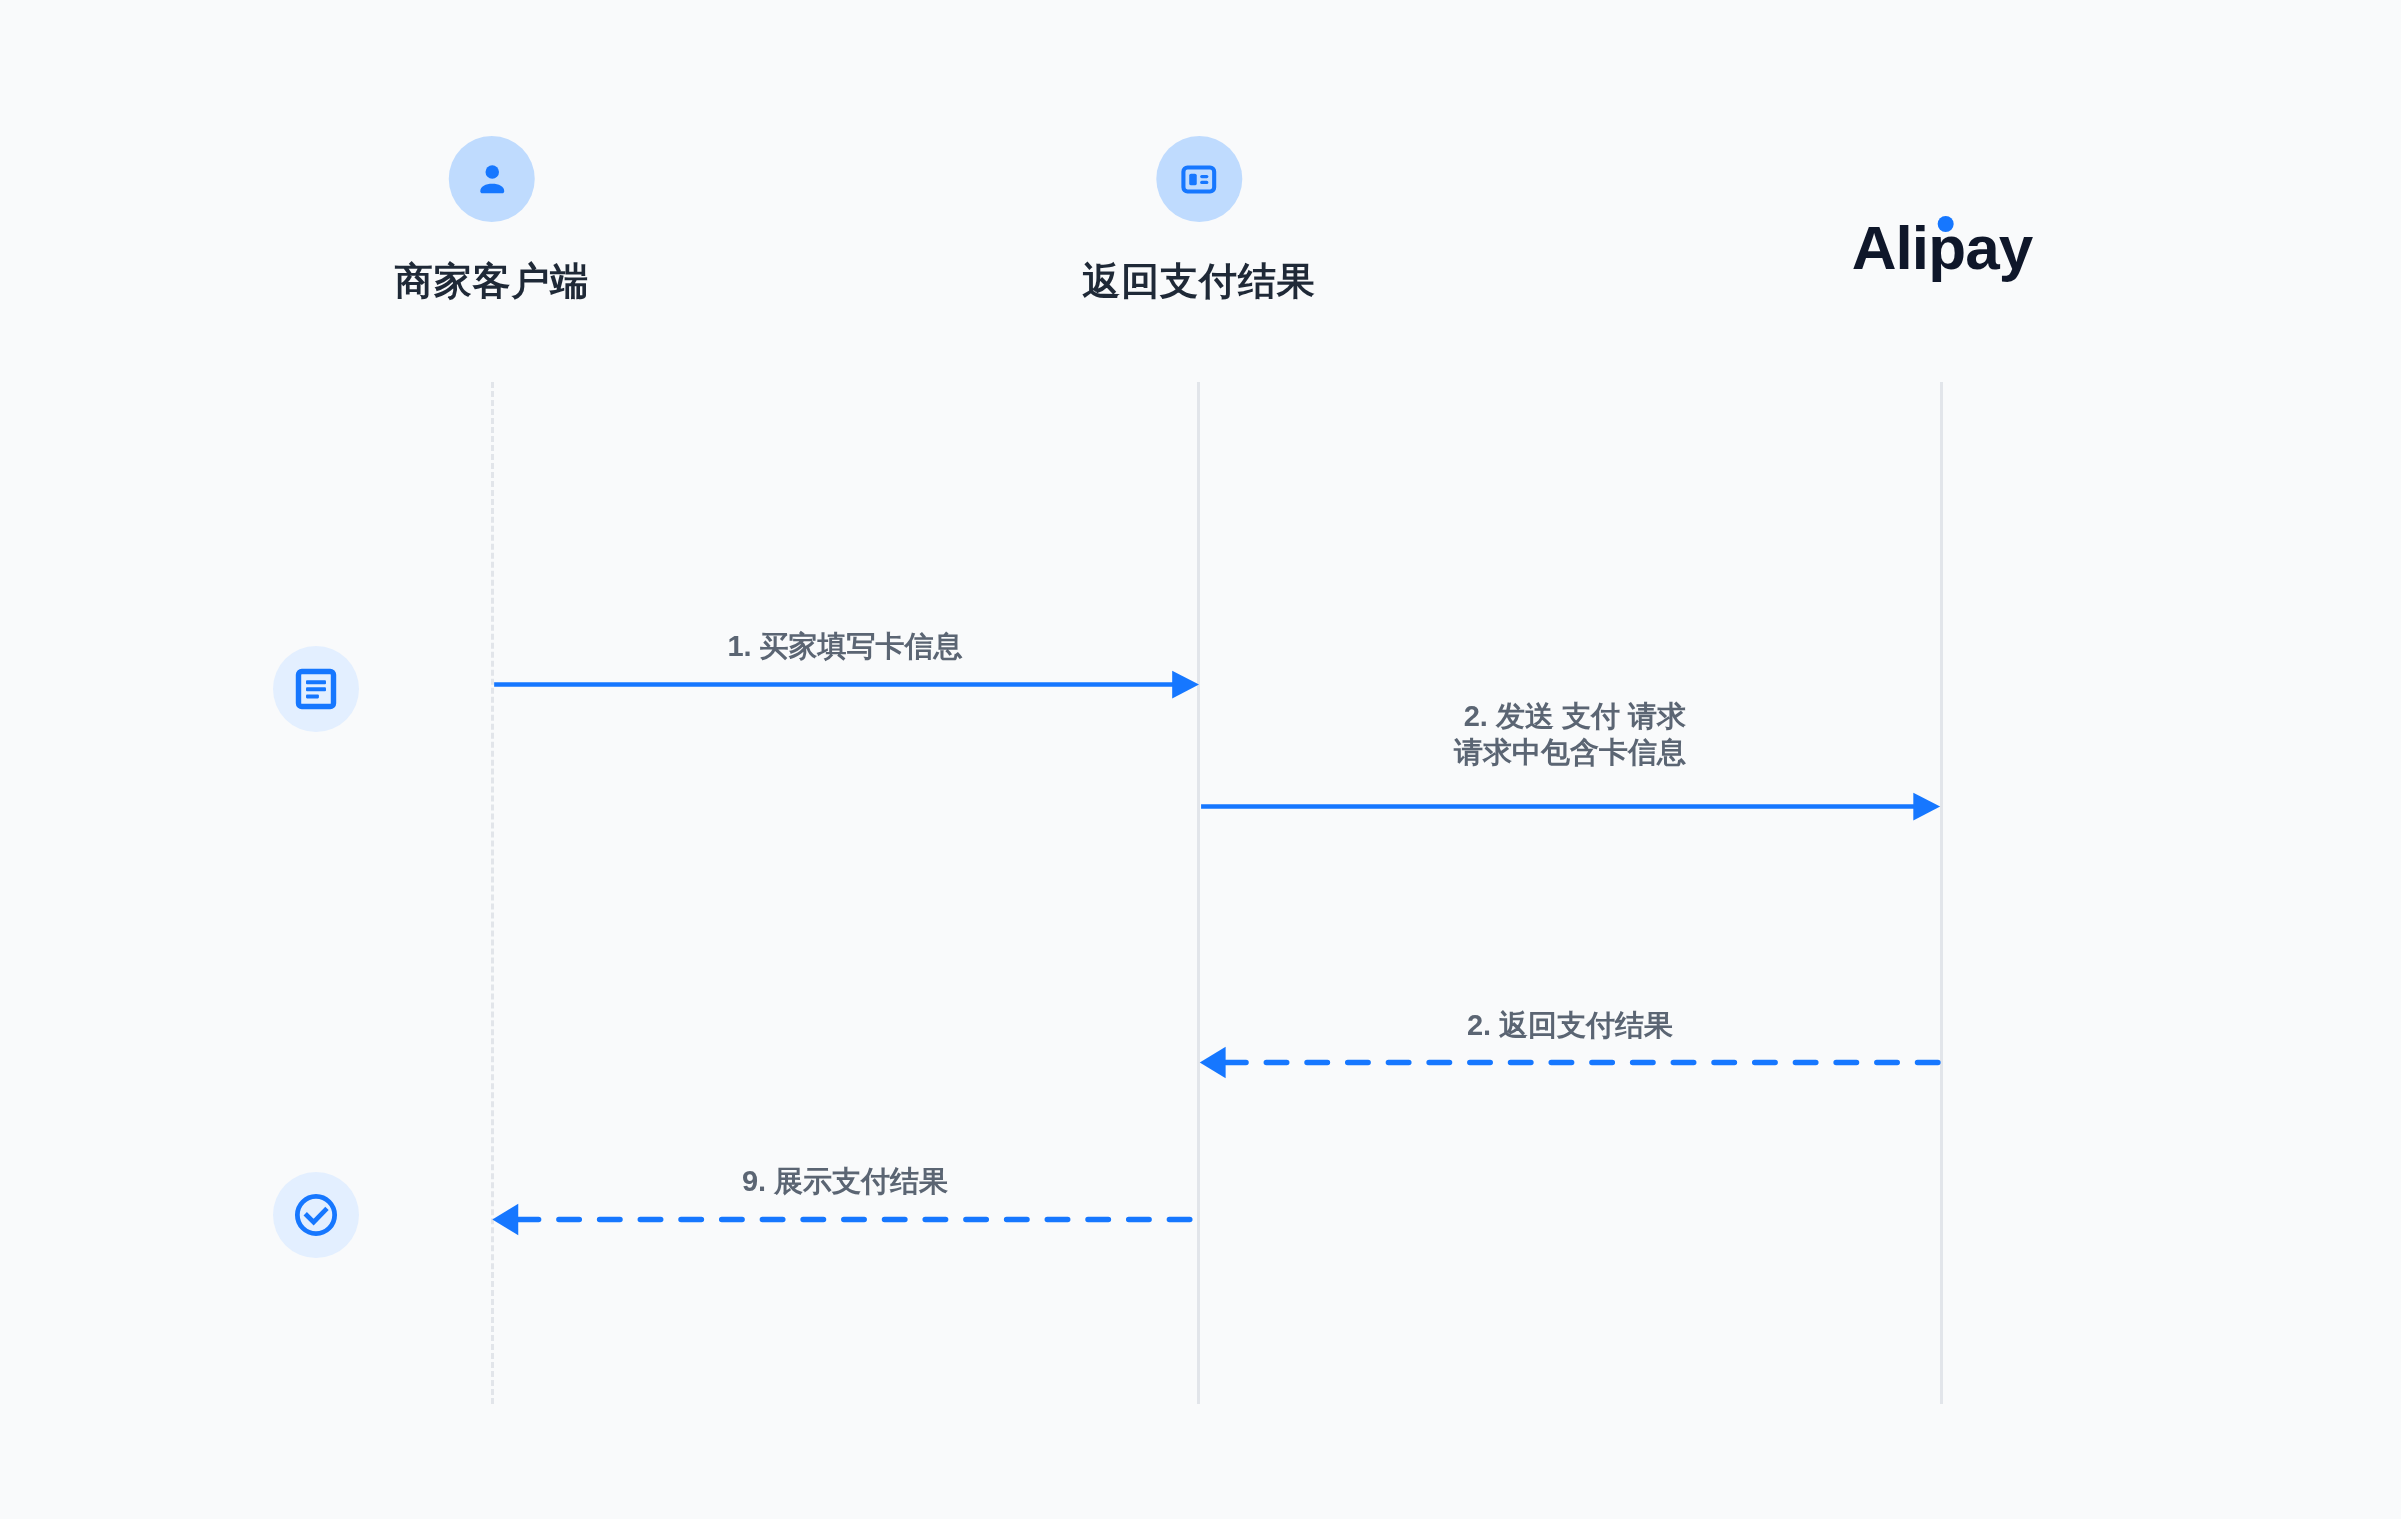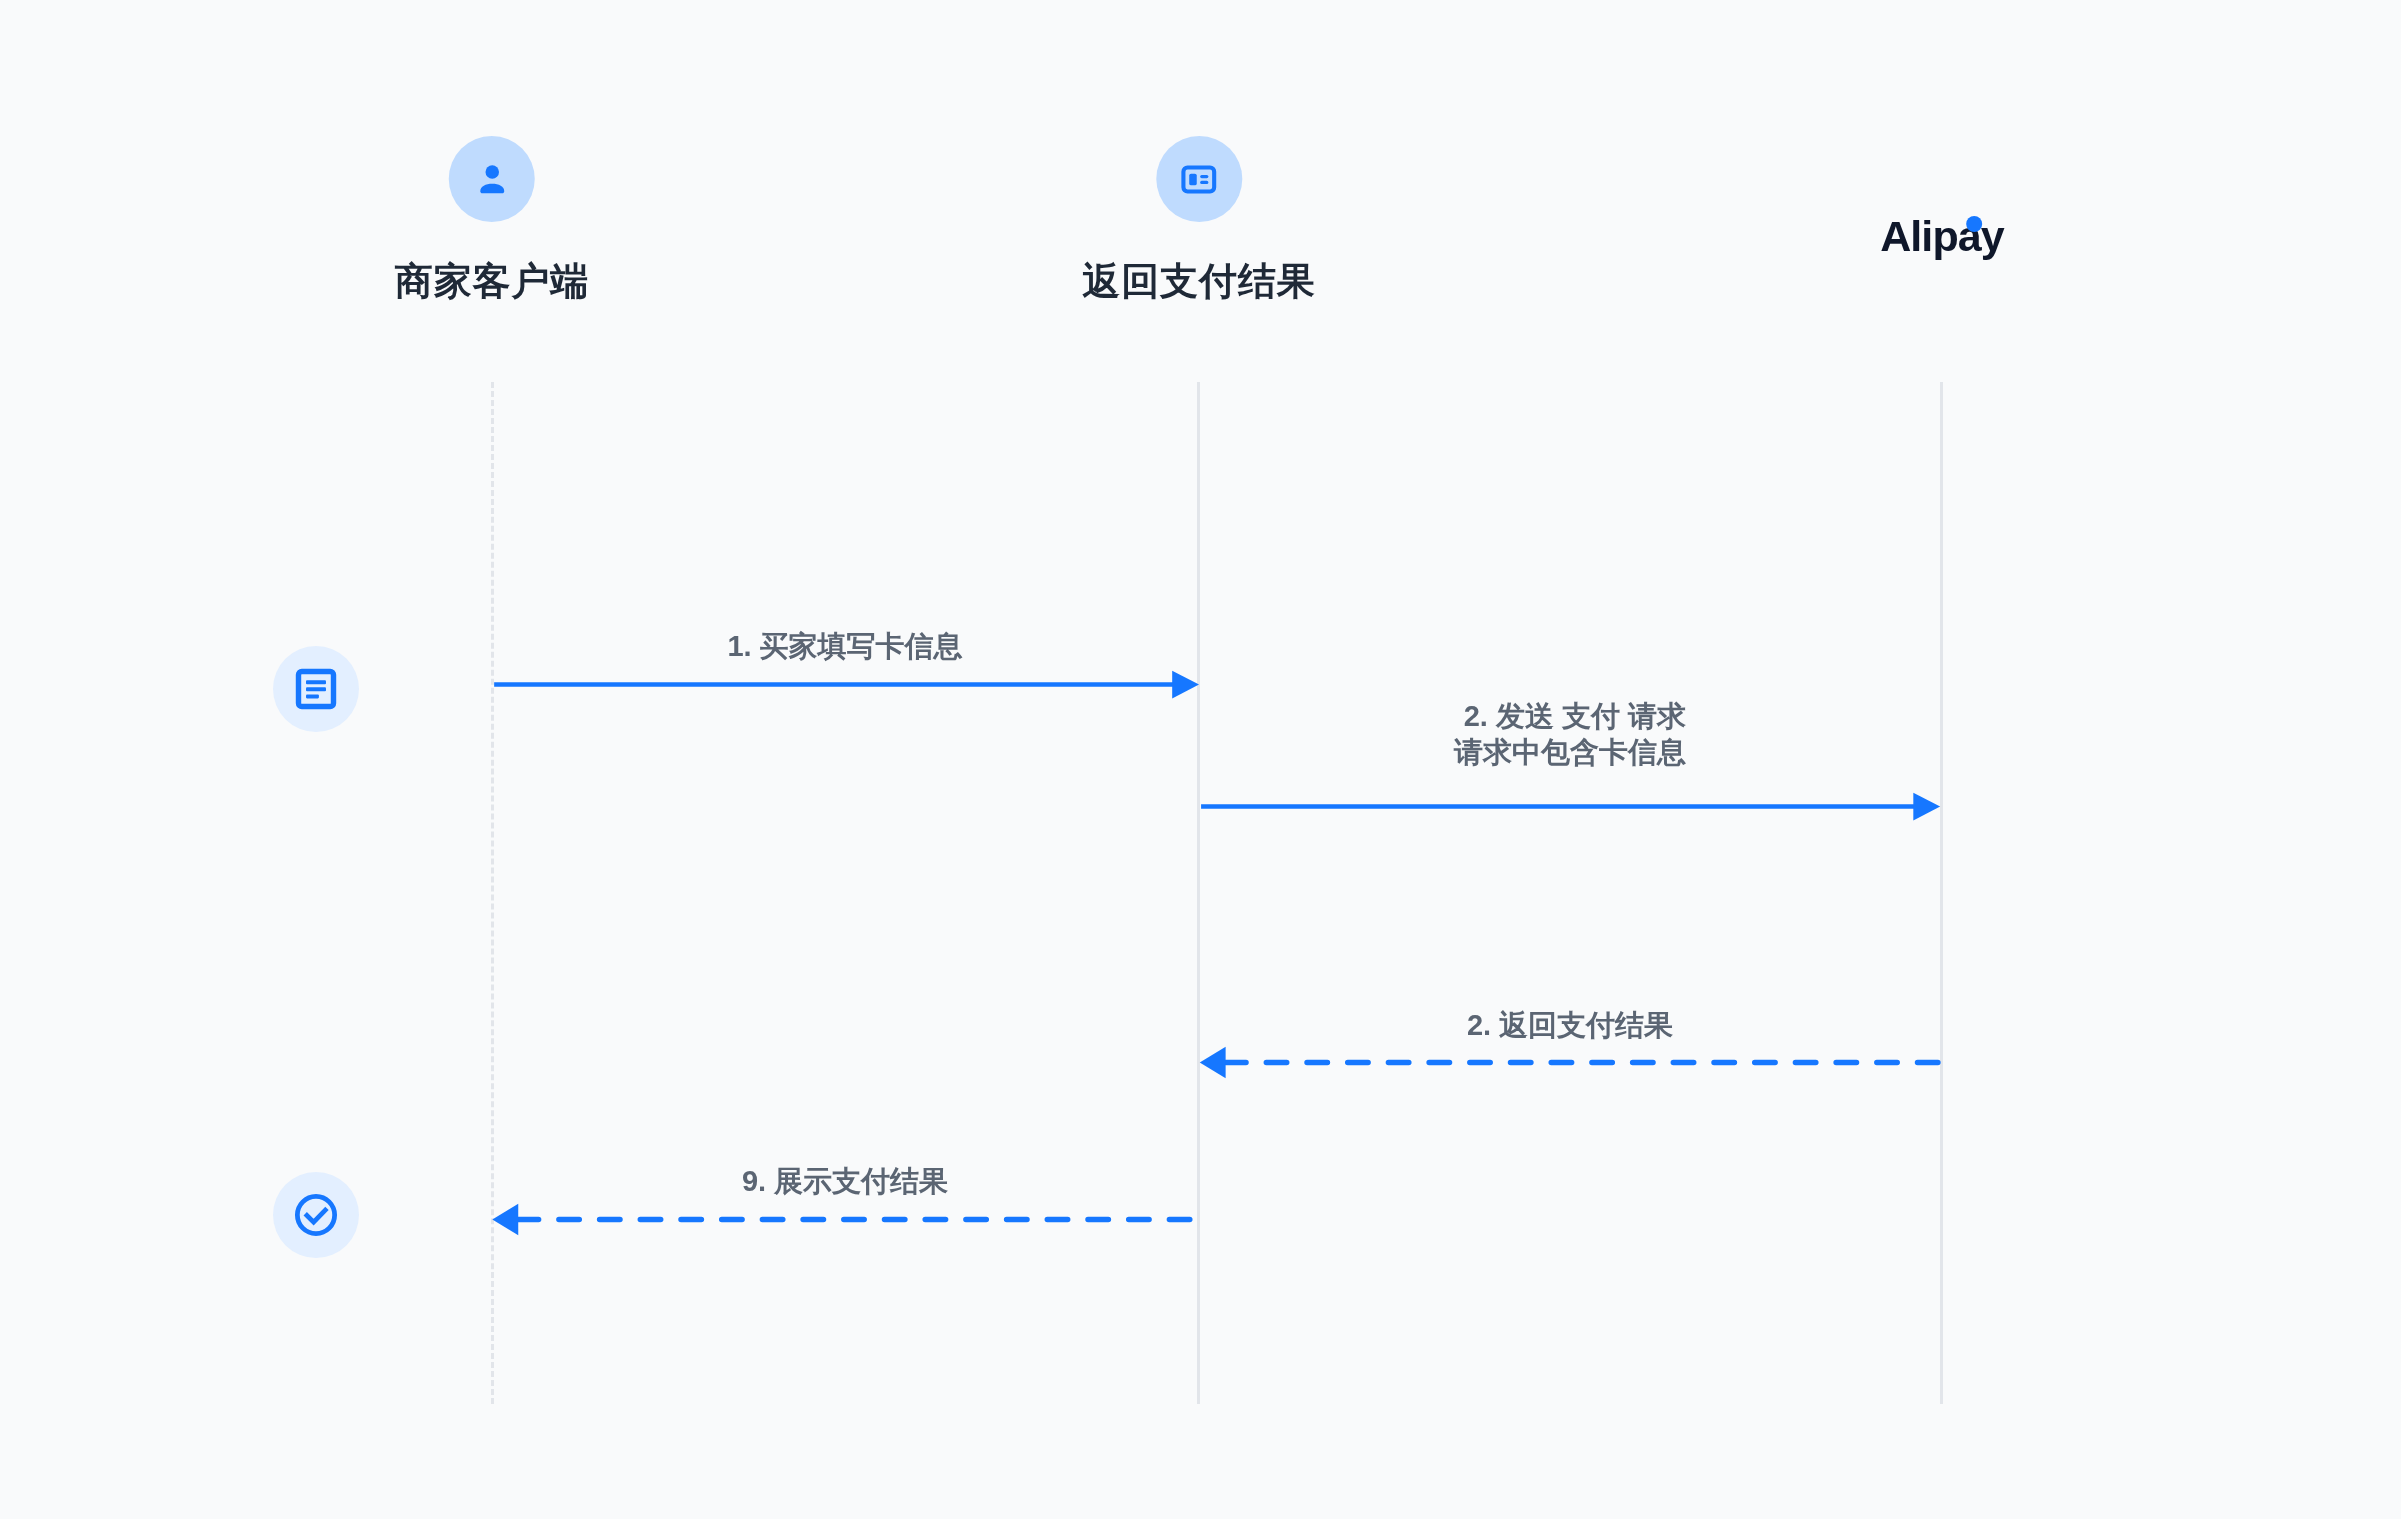--- a/index.html
+++ b/index.html
@@ -45,21 +45,21 @@
     font-weight: bold;
     color: #1f2937;
     letter-spacing: 0.9px;
     white-space: nowrap;
   }
 
   
   .brand {
     position: absolute;
     transform: translateX(-50%);
-    font-size: 43px;
+    font-size: 62px;
     font-weight: bold;
     color: #0f172a;
     letter-spacing: -0.9px;
     white-space: nowrap;
   }
   .brand .dot {
     display: inline-block;
     width: 16px;
     height: 16px;
     border-radius: 50%;

